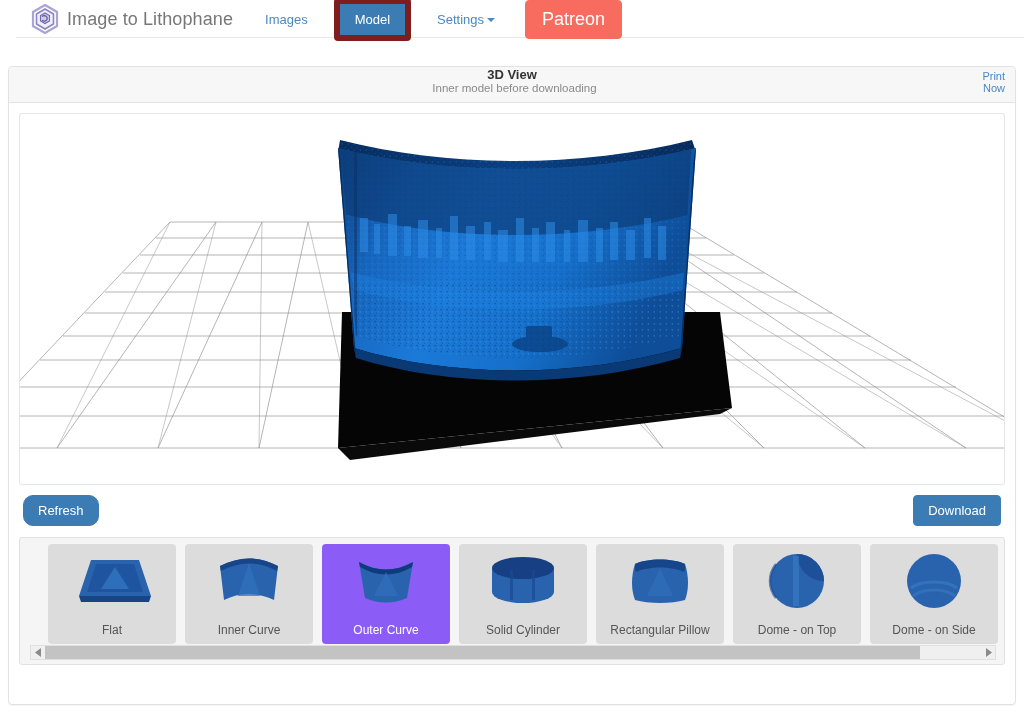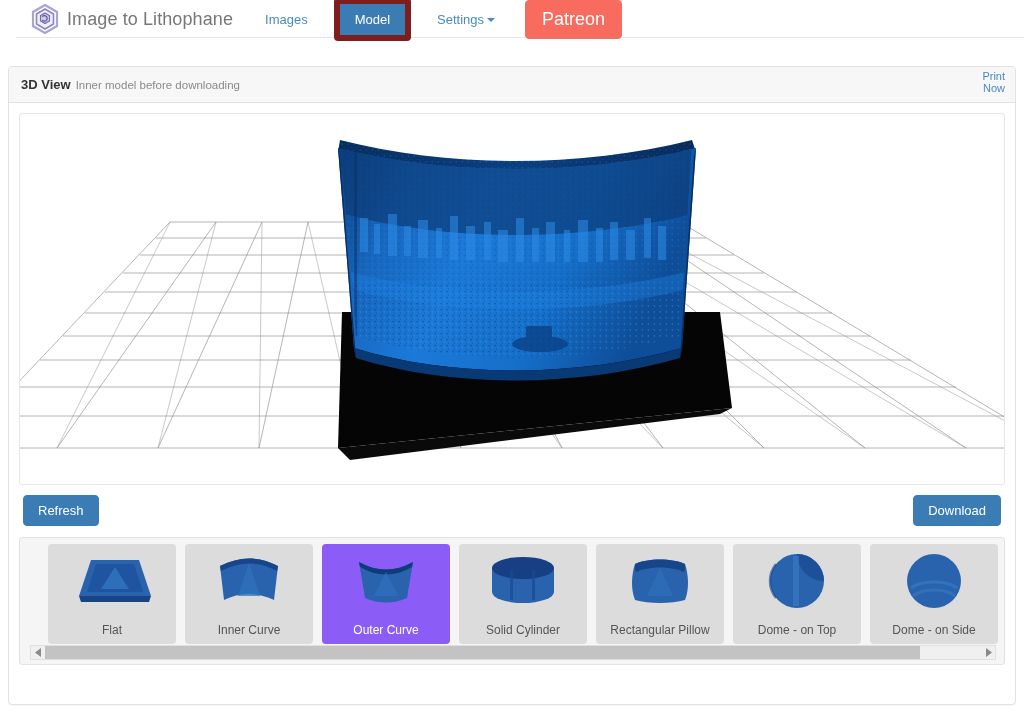--- a/index.html
+++ b/index.html
@@ -70,20 +70,21 @@
     box-shadow: 0 1px 1px rgba(0,0,0,.04);
   }
   .panel-head {
     position: relative;
     height: 36px;
     background: #f7f7f7;
     border-bottom: 1px solid #e2e2e2;
     border-radius: 4px 4px 0 0;
     display: flex; align-items: center;
     padding: 0 12px;
+    flex-direction: column;
   }
   .panel-title { font-size: 13px; font-weight: bold; color: #333; }
   .panel-sub { font-size: 11.5px; color: #8a8a8a; margin-left: 5px; }
   .print-now {
     position: absolute; right: 10px; top: 3px;
     text-align: right; line-height: 12px;
     font-size: 11px; color: #4a89c4; cursor: pointer;
   }
   .print-now span { display: block; }
 
@@ -102,21 +103,21 @@
 
   
   .action-row {
     position: relative;
     margin-top: 10px;
     height: 34px;
   }
   .btn-refresh {
     position: absolute; left: 4px; top: 0;
     background: #3b7cb5; border: 1px solid #3b7cb5; color: #fff;
-    font-size: 13px; padding: 7px 14px; border-radius: 4px;
+    font-size: 13px; padding: 7px 14px; border-radius: 10px;
     cursor: pointer;
   }
   .btn-download {
     position: absolute; right: 4px; top: 0;
     background: #3b7cb5; border: 1px solid #3b7cb5; color: #fff;
     font-size: 13px; padding: 7px 14px; border-radius: 4px;
     cursor: pointer;
   }
 
   

